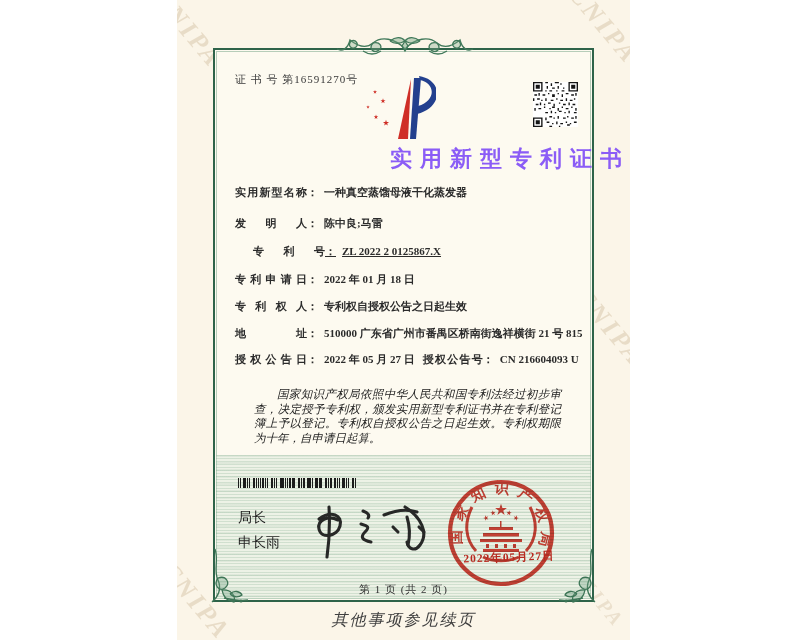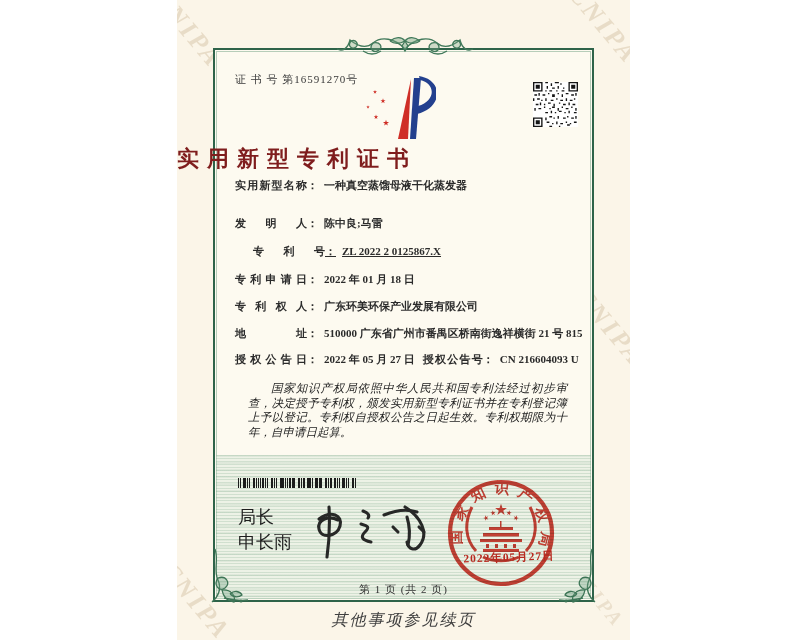--- a/index.html
+++ b/index.html
@@ -15,36 +15,36 @@
   
   .frame{position:absolute;left:36px;top:48px;width:377px;height:550px;
          border:2px solid #2e6349;background:#fdfaf0;}
   .frame::before{content:"";position:absolute;inset:1px;border:1px solid rgba(125,168,140,.55);}
   .band{position:absolute;left:39px;top:455px;width:375px;height:144px;
         background:
          repeating-linear-gradient(180deg,rgba(96,150,115,.20) 0 1px,rgba(96,150,115,0) 1px 3px),
          repeating-linear-gradient(180deg,rgba(96,150,115,.10) 0 2px,rgba(96,150,115,0) 2px 7px),
          rgba(198,224,206,.28);}
   .cert-no{position:absolute;left:58px;top:72px;font-size:11px;color:#3a3a3a;letter-spacing:1px;}
-  .title{position:absolute;left:0;right:0;top:144px;text-align:left;
-         font-size:22px;font-weight:bold;color:#7f1d1d;letter-spacing:8px;}
+  .title{position:absolute;left:0;right:0;top:144px;text-align:right;
+         font-size:22px;font-weight:bold;color:#8b5cf6;letter-spacing:8px;}
   .row{position:absolute;white-space:nowrap;font-size:11px;font-weight:600;color:#2b2b2b;}
   .lbl{display:inline-block;width:72px;text-align:justify;text-align-last:justify;}
   .lbl2{display:inline-block;width:60px;text-align:justify;text-align-last:justify;}
   .colon{margin-right:6px;}
   .pair2{margin-left:8px;}
   .body{position:absolute;left:61px;top:371px;width:339px;font-size:11.5px;line-height:14.6px;
         color:#222;text-align:justify;font-style:italic;}
-  .body p{margin:10px;text-indent:2em;}
+  .body p{margin:16px;text-indent:2em;}
   .barcode{position:absolute;left:61px;top:478px;width:118px;height:10px;
     background-image:
      repeating-linear-gradient(90deg,#1c1c1c 0 1px,transparent 1px 2px,#1c1c1c 2px 3px,transparent 3px 6px,#1c1c1c 6px 8px,transparent 8px 9px),
      repeating-linear-gradient(90deg,#1c1c1c 0 1px,transparent 1px 5px,#1c1c1c 5px 6px,transparent 6px 11px);}
   .signer{position:absolute;left:61px;top:505px;font-family:"Liberation Sans","DejaVu Sans",sans-serif;
-          font-size:18px;line-height:25px;color:#1e1e1e;font-weight:500;}
+          font-size:14px;line-height:25px;color:#1e1e1e;font-weight:500;}
   .signature{position:absolute;left:112px;top:497px;}
   .seal{position:absolute;left:268px;top:477px;mix-blend-mode:multiply;}
   .seal-date{position:absolute;left:262px;top:550px;width:140px;text-align:center;
              color:#b8291f;font-size:11.5px;font-weight:bold;letter-spacing:1px;
              transform:rotate(-2deg);}
   .page-num{position:absolute;left:0;right:0;top:582px;text-align:center;
             font-size:11px;color:#333;letter-spacing:1px;}
   .note{position:absolute;left:0;right:0;top:610px;text-align:center;font-size:16px;
         font-style:italic;color:#3f3f3f;letter-spacing:2px;}
   .flourish-top{position:absolute;left:158px;top:33px;}
@@ -134,34 +134,34 @@
         <path d="M2 16h2v1h-2z M5 15h1v2h-1z M8 16h1v1h-1z M11 15h2v1h-2z M15 16h1v2h-1z M19 15h1v1h-1z M22 16h2v1h-2z M26 15h1v2h-1z M29 16h2v1h-2z"></path>
         <path d="M1 19h1v2h-1z M4 19h2v1h-2z M8 18h1v1h-1z M12 19h1v1h-1z M14 18h2v1h-2z M18 19h1v2h-1z M21 18h1v1h-1z M24 19h2v1h-2z M28 18h1v1h-1z M31 19h1v2h-1z"></path>
         <path d="M9 22h2v1h-2z M13 21h1v2h-1z M16 22h1v1h-1z M19 21h2v1h-2z M23 22h1v1h-1z M26 21h1v2h-1z M30 22h2v1h-2z"></path>
         <path d="M9 26h1v2h-1z M12 25h2v1h-2z M15 26h1v1h-1z M18 25h1v2h-1z M22 26h2v1h-2z M25 25h1v1h-1z M28 26h2v1h-2z M31 25h1v2h-1z"></path>
         <path d="M10 29h2v1h-2z M14 30h1v1h-1z M17 29h1v2h-1z M20 30h2v1h-2z M24 29h1v1h-1z M27 30h1v1h-1z M30 29h2v1h-2z M12 32h2v1h-2z M19 32h1v1h-1z M25 31h2v1h-2z"></path>
       </g>
     </svg>
 
     <div class="title">实用新型专利证书</div>
 
-    <div class="row" style="left:58px;top:178px;">
+    <div class="row" style="left:58px;top:185px;">
       <span class="lbl">实用新型名称</span><span class="colon">：</span><span>一种真空蒸馏母液干化蒸发器</span>
     </div>
     <div class="row" style="left:58px;top:216px;">
       <span class="lbl">发明人</span><span class="colon">：</span><span>陈中良;马雷</span>
     </div>
     <div class="row" style="left:76px;top:244px;text-decoration:underline;">
       <span class="lbl">专利号</span><span class="colon">：</span><span>ZL 2022 2 0125867.X</span>
     </div>
     <div class="row" style="left:58px;top:272px;">
       <span class="lbl">专利申请日</span><span class="colon">：</span><span>2022 年 01 月 18 日</span>
     </div>
     <div class="row" style="left:58px;top:299px;">
-      <span class="lbl">专利权人</span><span class="colon">：</span><span>广东环美环保产业发展有限公司</span>
+      <span class="lbl">专利权人</span><span class="colon">：</span><span>专利权自授权公告之日起生效</span>
     </div>
     <div class="row" style="left:58px;top:326px;">
       <span class="lbl">地址</span><span class="colon">：</span><span>510000 广东省广州市番禺区桥南街逸祥横街 21 号 815</span>
     </div>
     <div class="row" style="left:58px;top:352px;">
       <span class="lbl">授权公告日</span><span class="colon">：</span><span>2022 年 05 月 27 日</span><span class="pair2"><span class="lbl2">授权公告号</span><span class="colon">：</span><span>CN 216604093 U</span></span>
     </div>
 
     <div class="body">
       <p>国家知识产权局依照中华人民共和国专利法经过初步审查，决定授予专利权，颁发实用新型专利证书并在专利登记簿上予以登记。专利权自授权公告之日起生效。专利权期限为十年，自申请日起算。</p>

